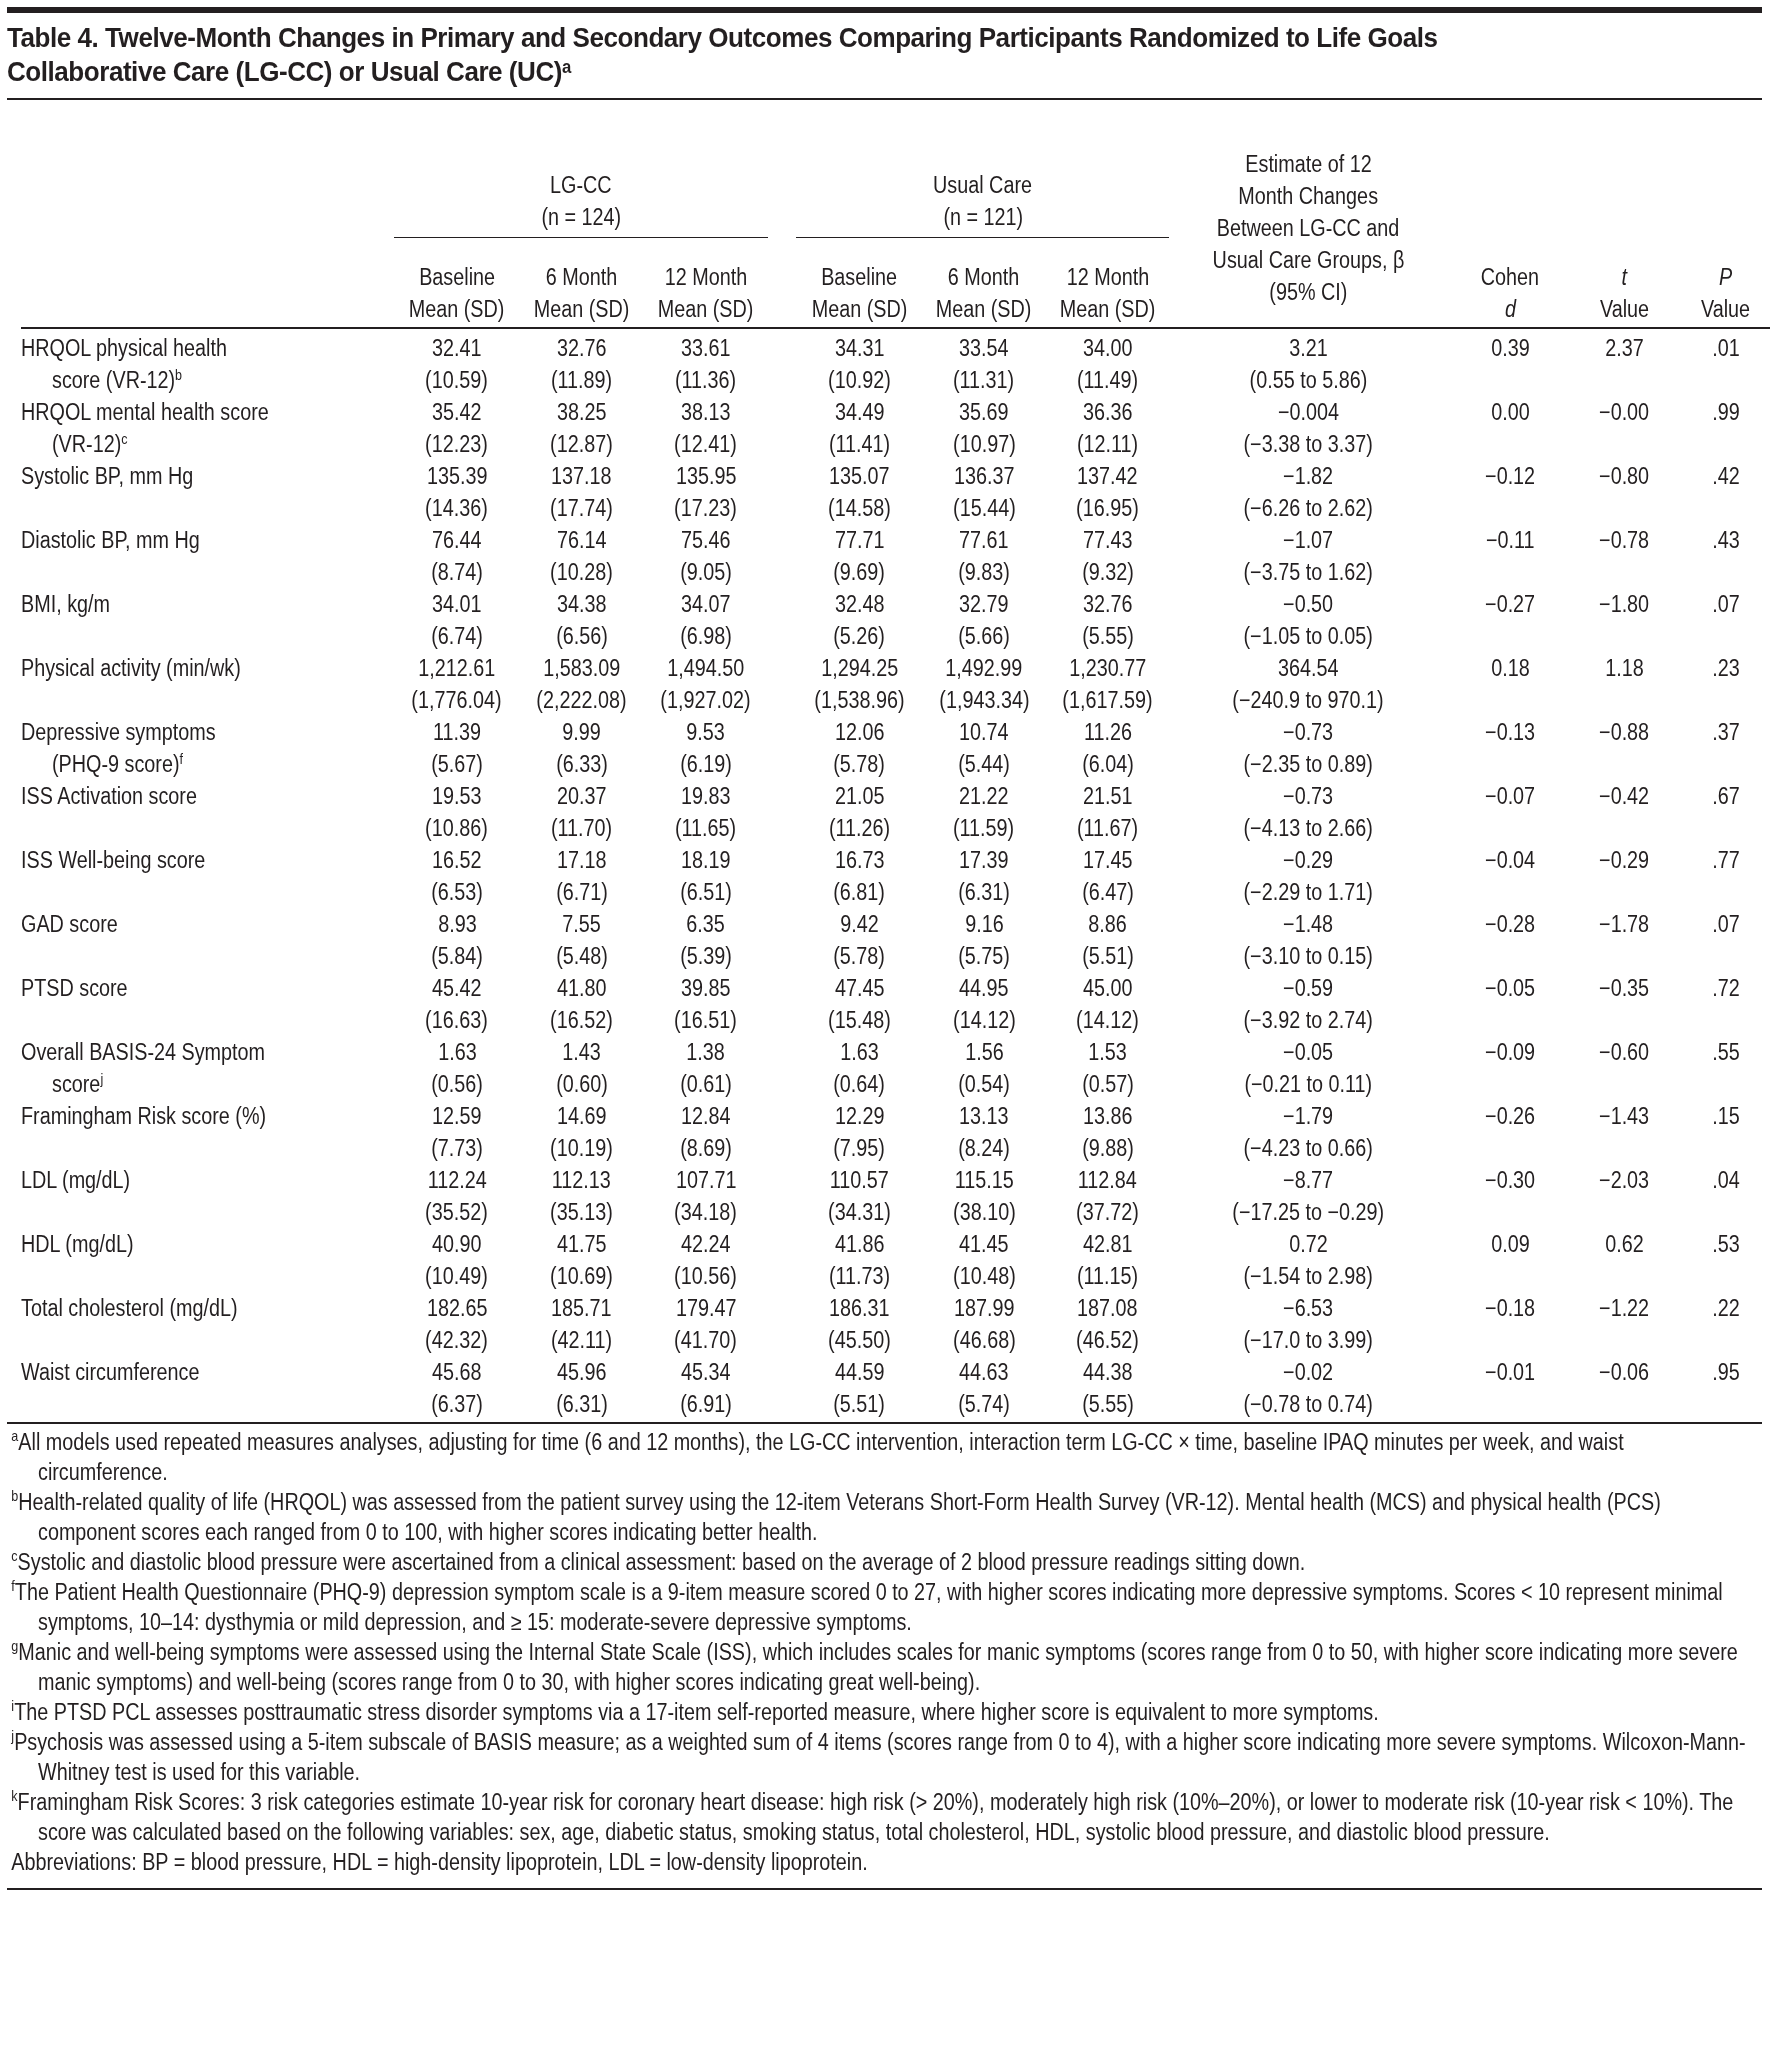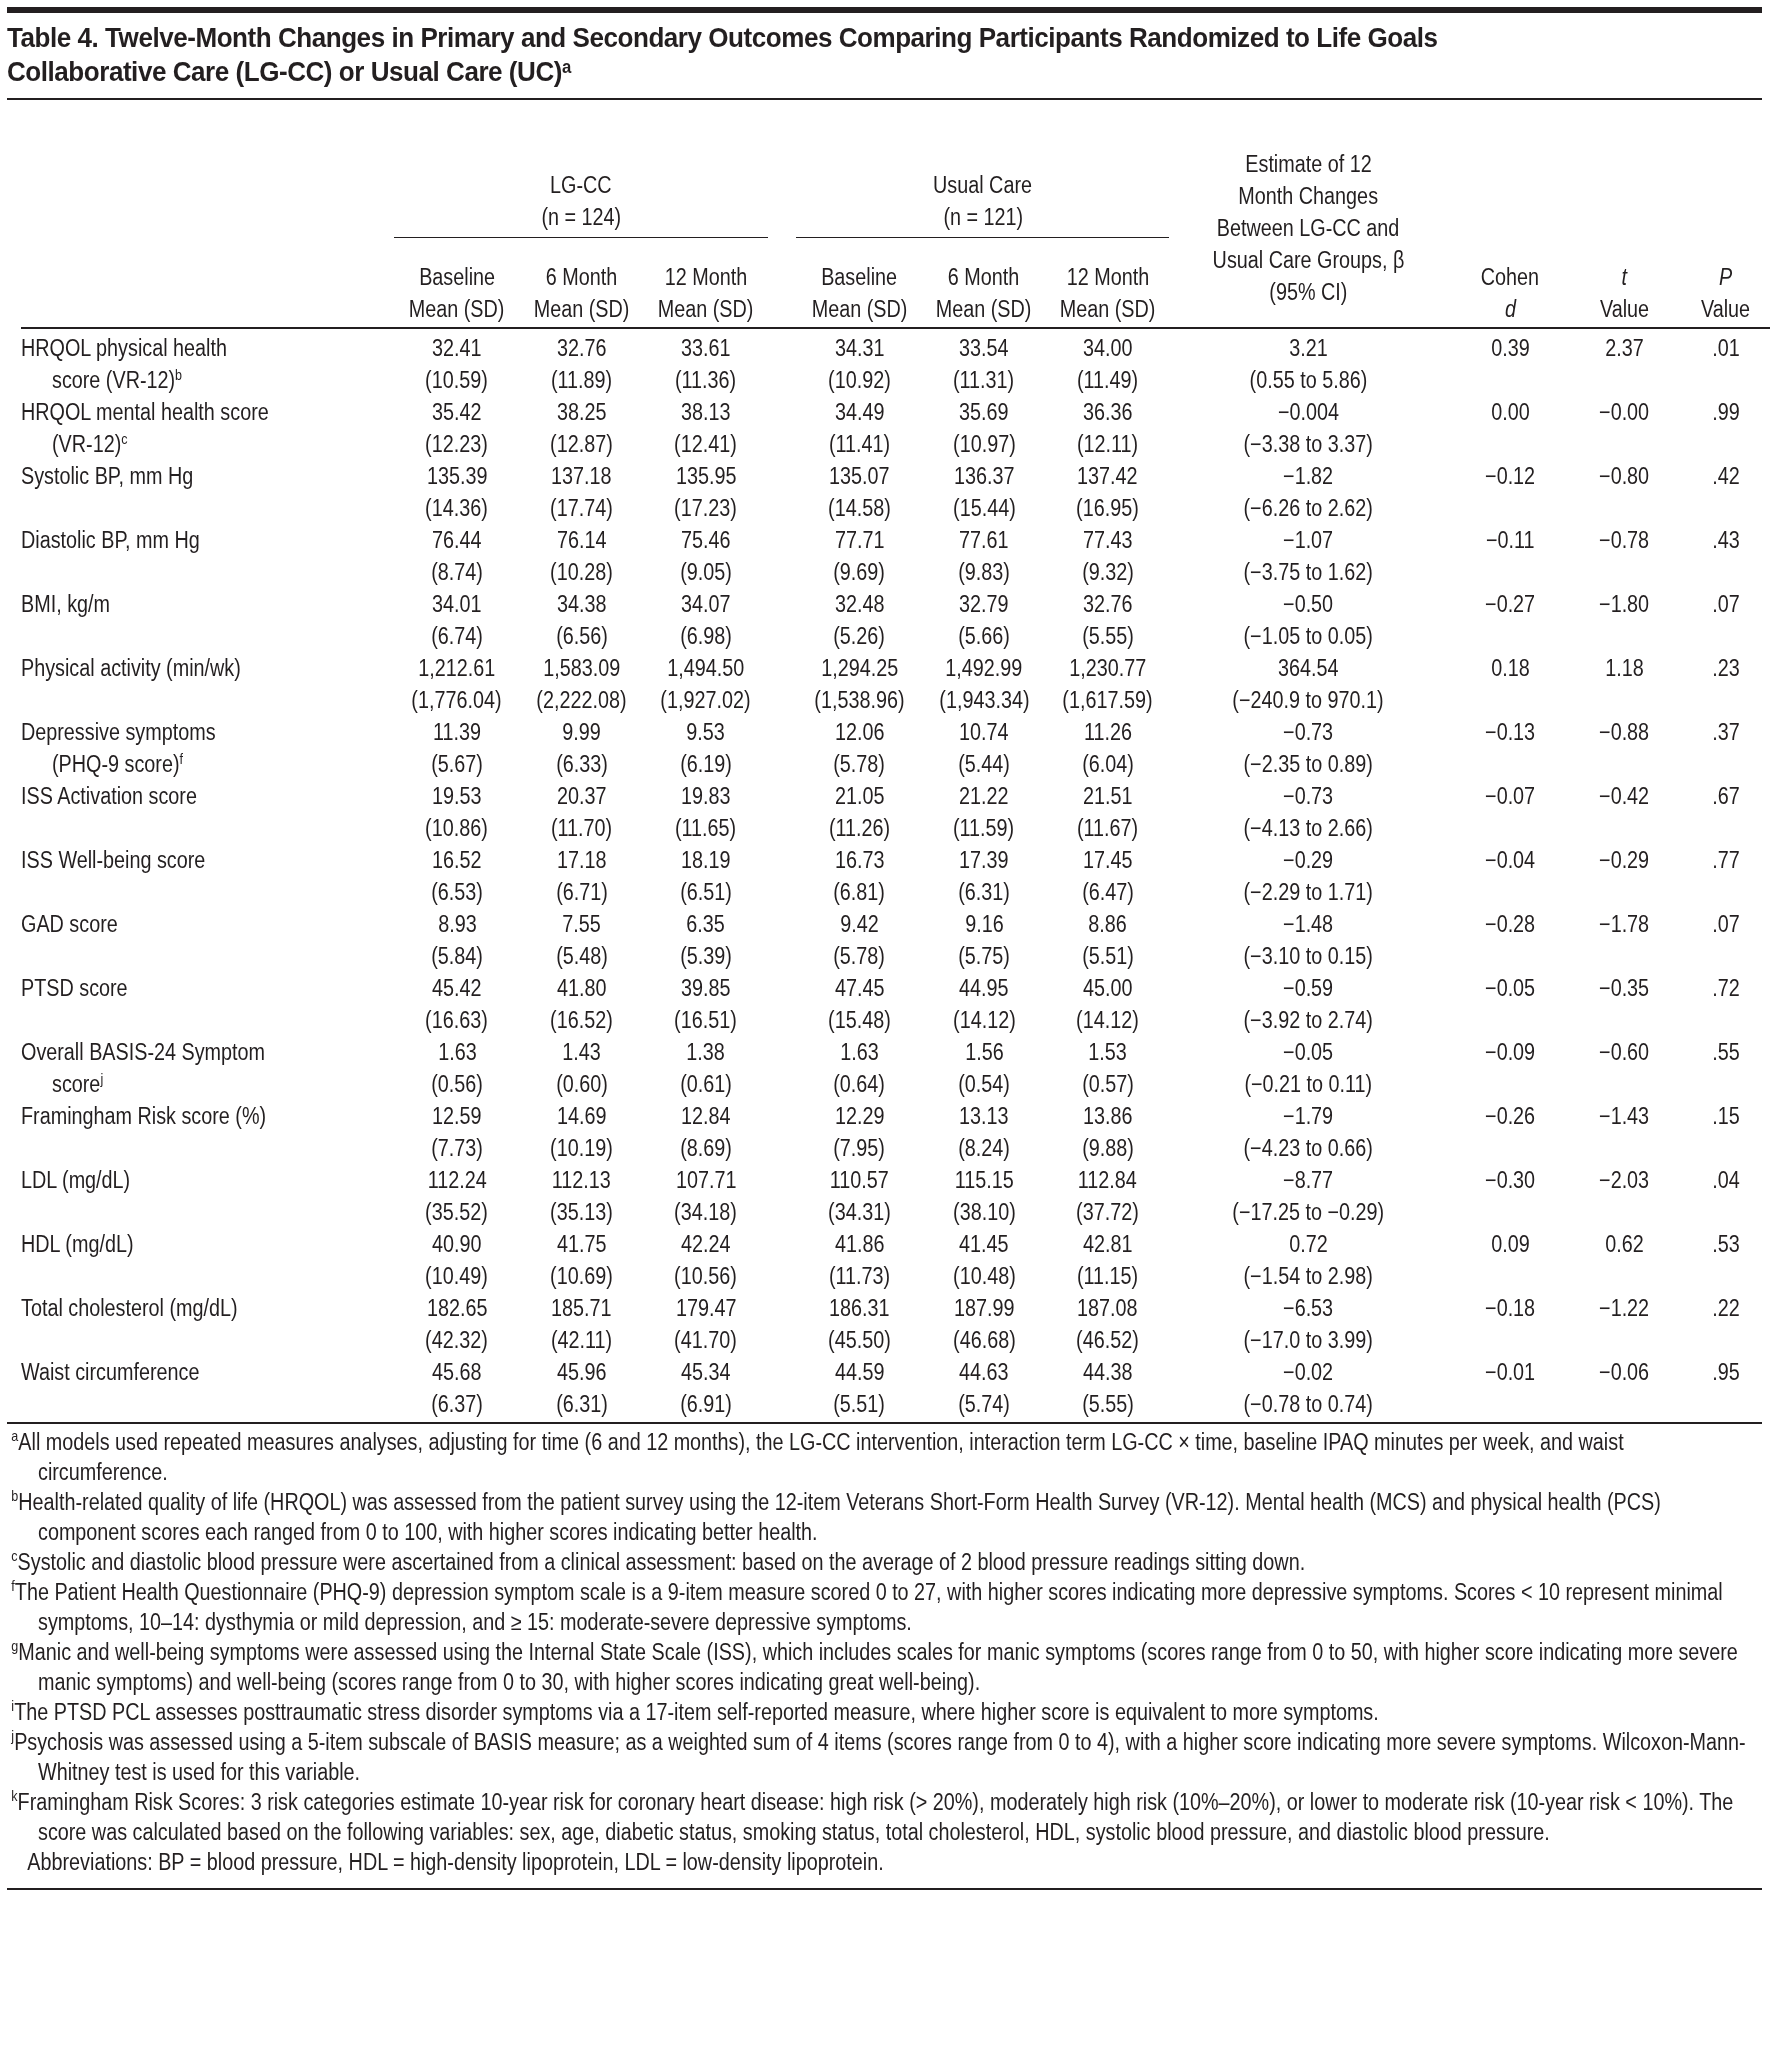--- a/index.html
+++ b/index.html
@@ -32,21 +32,21 @@
   td.num { text-align: center; vertical-align: top; }
   sup { font-size: 14.6px; line-height: 0; vertical-align: 7.7px; }
   .head-row th { padding-bottom: 1.7px; text-align: center; }
   .head-bottom td { border-top: 2.6px solid #231f20; height: 3.4px; }
   tbody.data tr td { padding-top: 0; }
   .table-end { height: 2.6px; background: #231f20; margin-top: 1.7px; }
   .notes { font-size: 23px; line-height: 30px; padding-top: 3px; }
   .note { padding-left: 31px; text-indent: -31px; }
   .note .inner { display: block; transform: scaleX(0.86); transform-origin: left; width: 116%; }
   .note sup { font-size: 14.6px; vertical-align: 8.6px; }
-  .abbr { padding-top: 0; margin-left: 16px; }
+  .abbr { padding-top: 0; }
   .bottom-rule { height: 2.6px; background: #231f20; margin-top: 10.3px; }
   em { font-style: italic; }
 </style>
 </head>
 <body>
 
 <div class="page">
   <div class="top-rule"></div>
   <div class="title">
     <div>Table 4. Twelve-Month Changes in Primary and Secondary Outcomes Comparing Participants Randomized to Life Goals</div>

